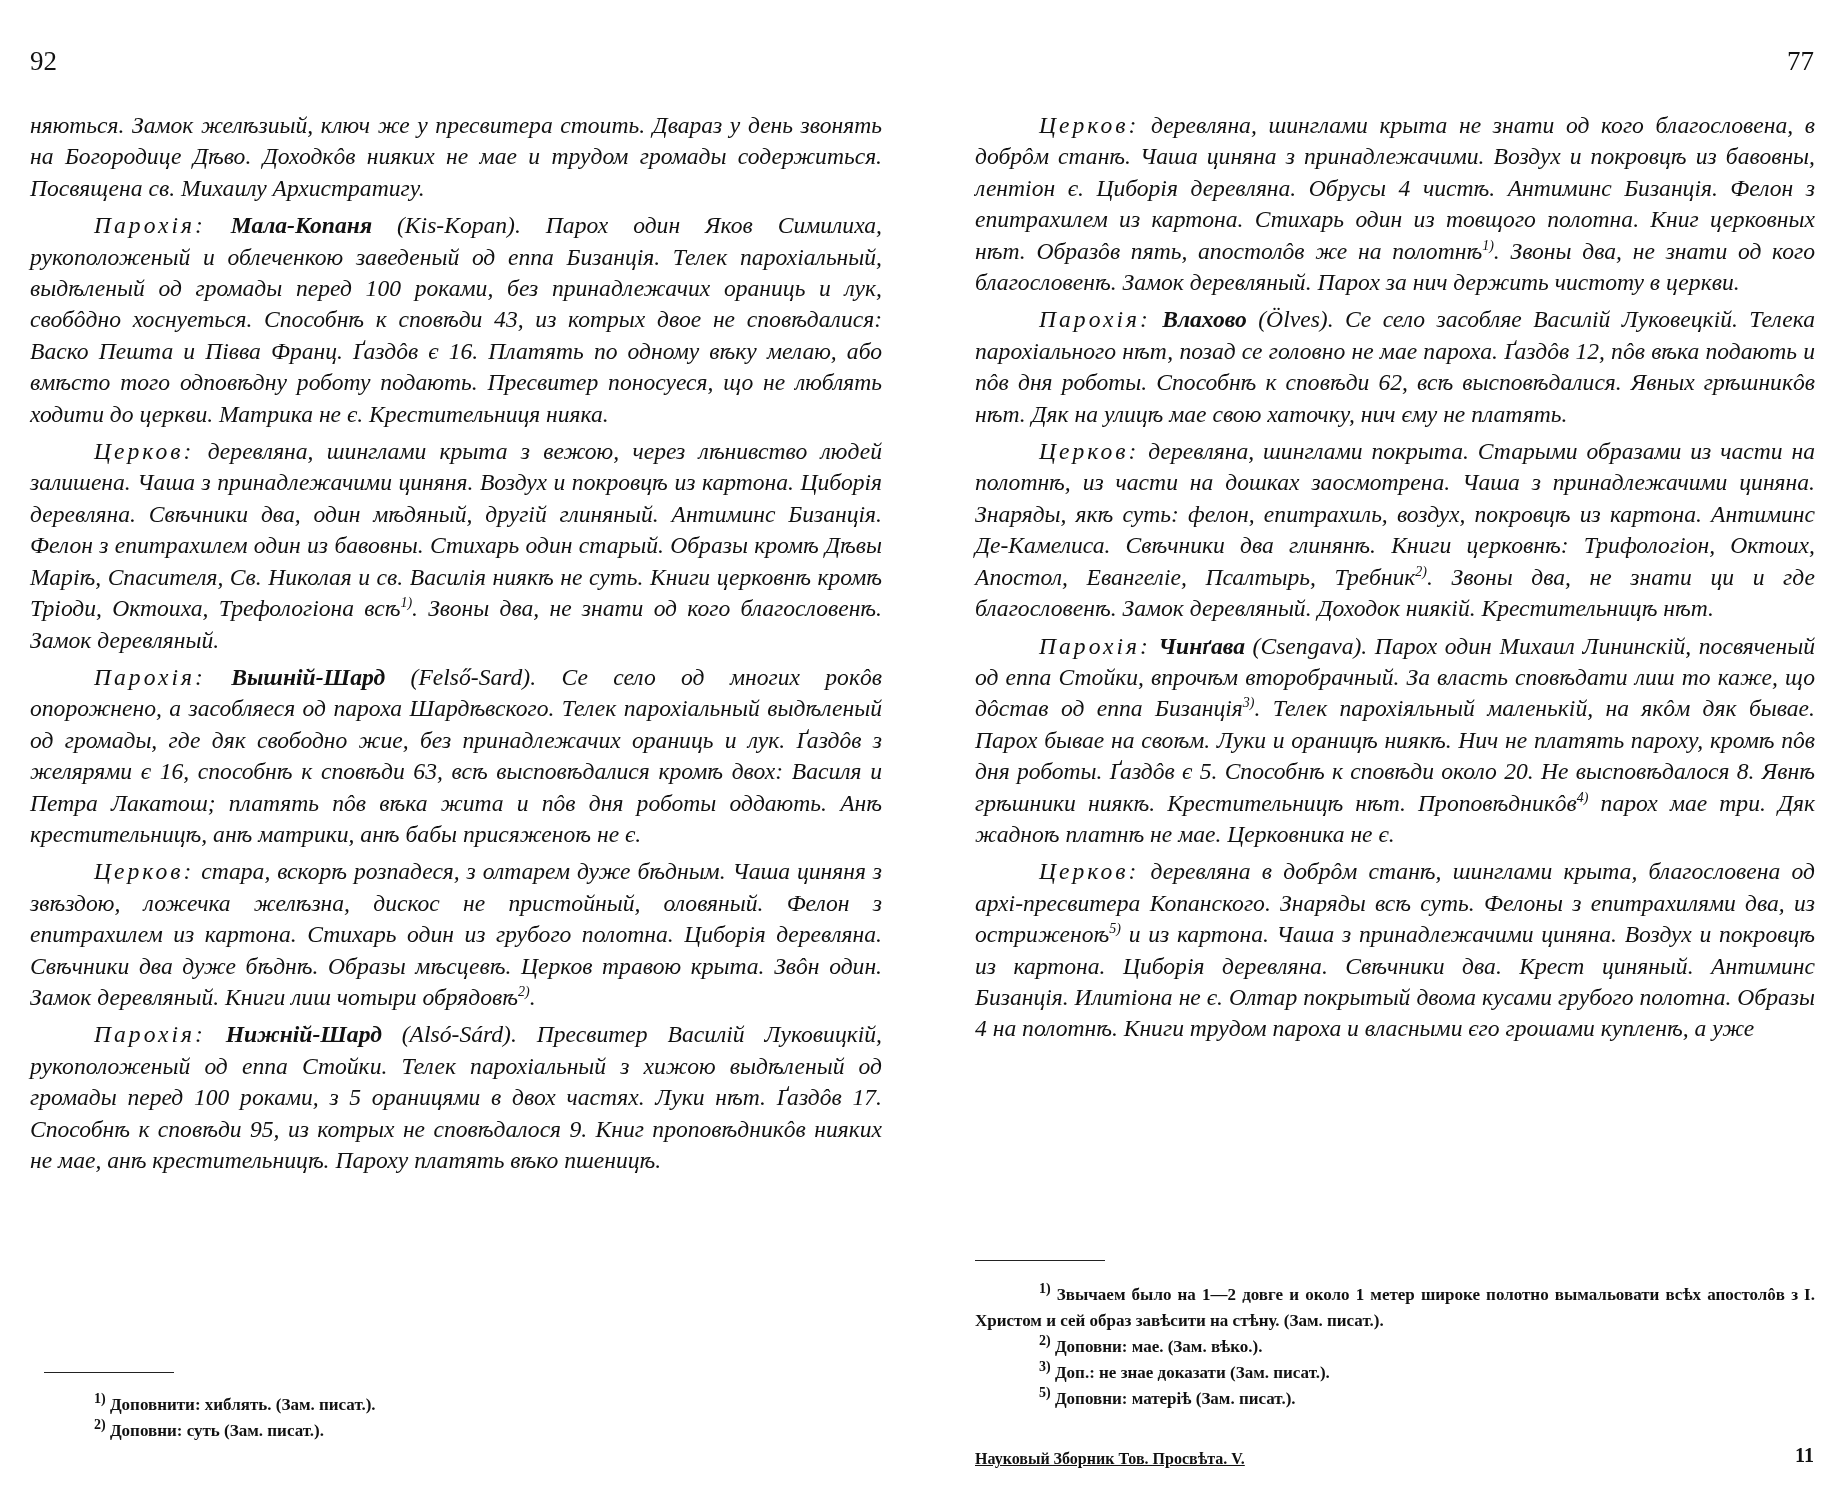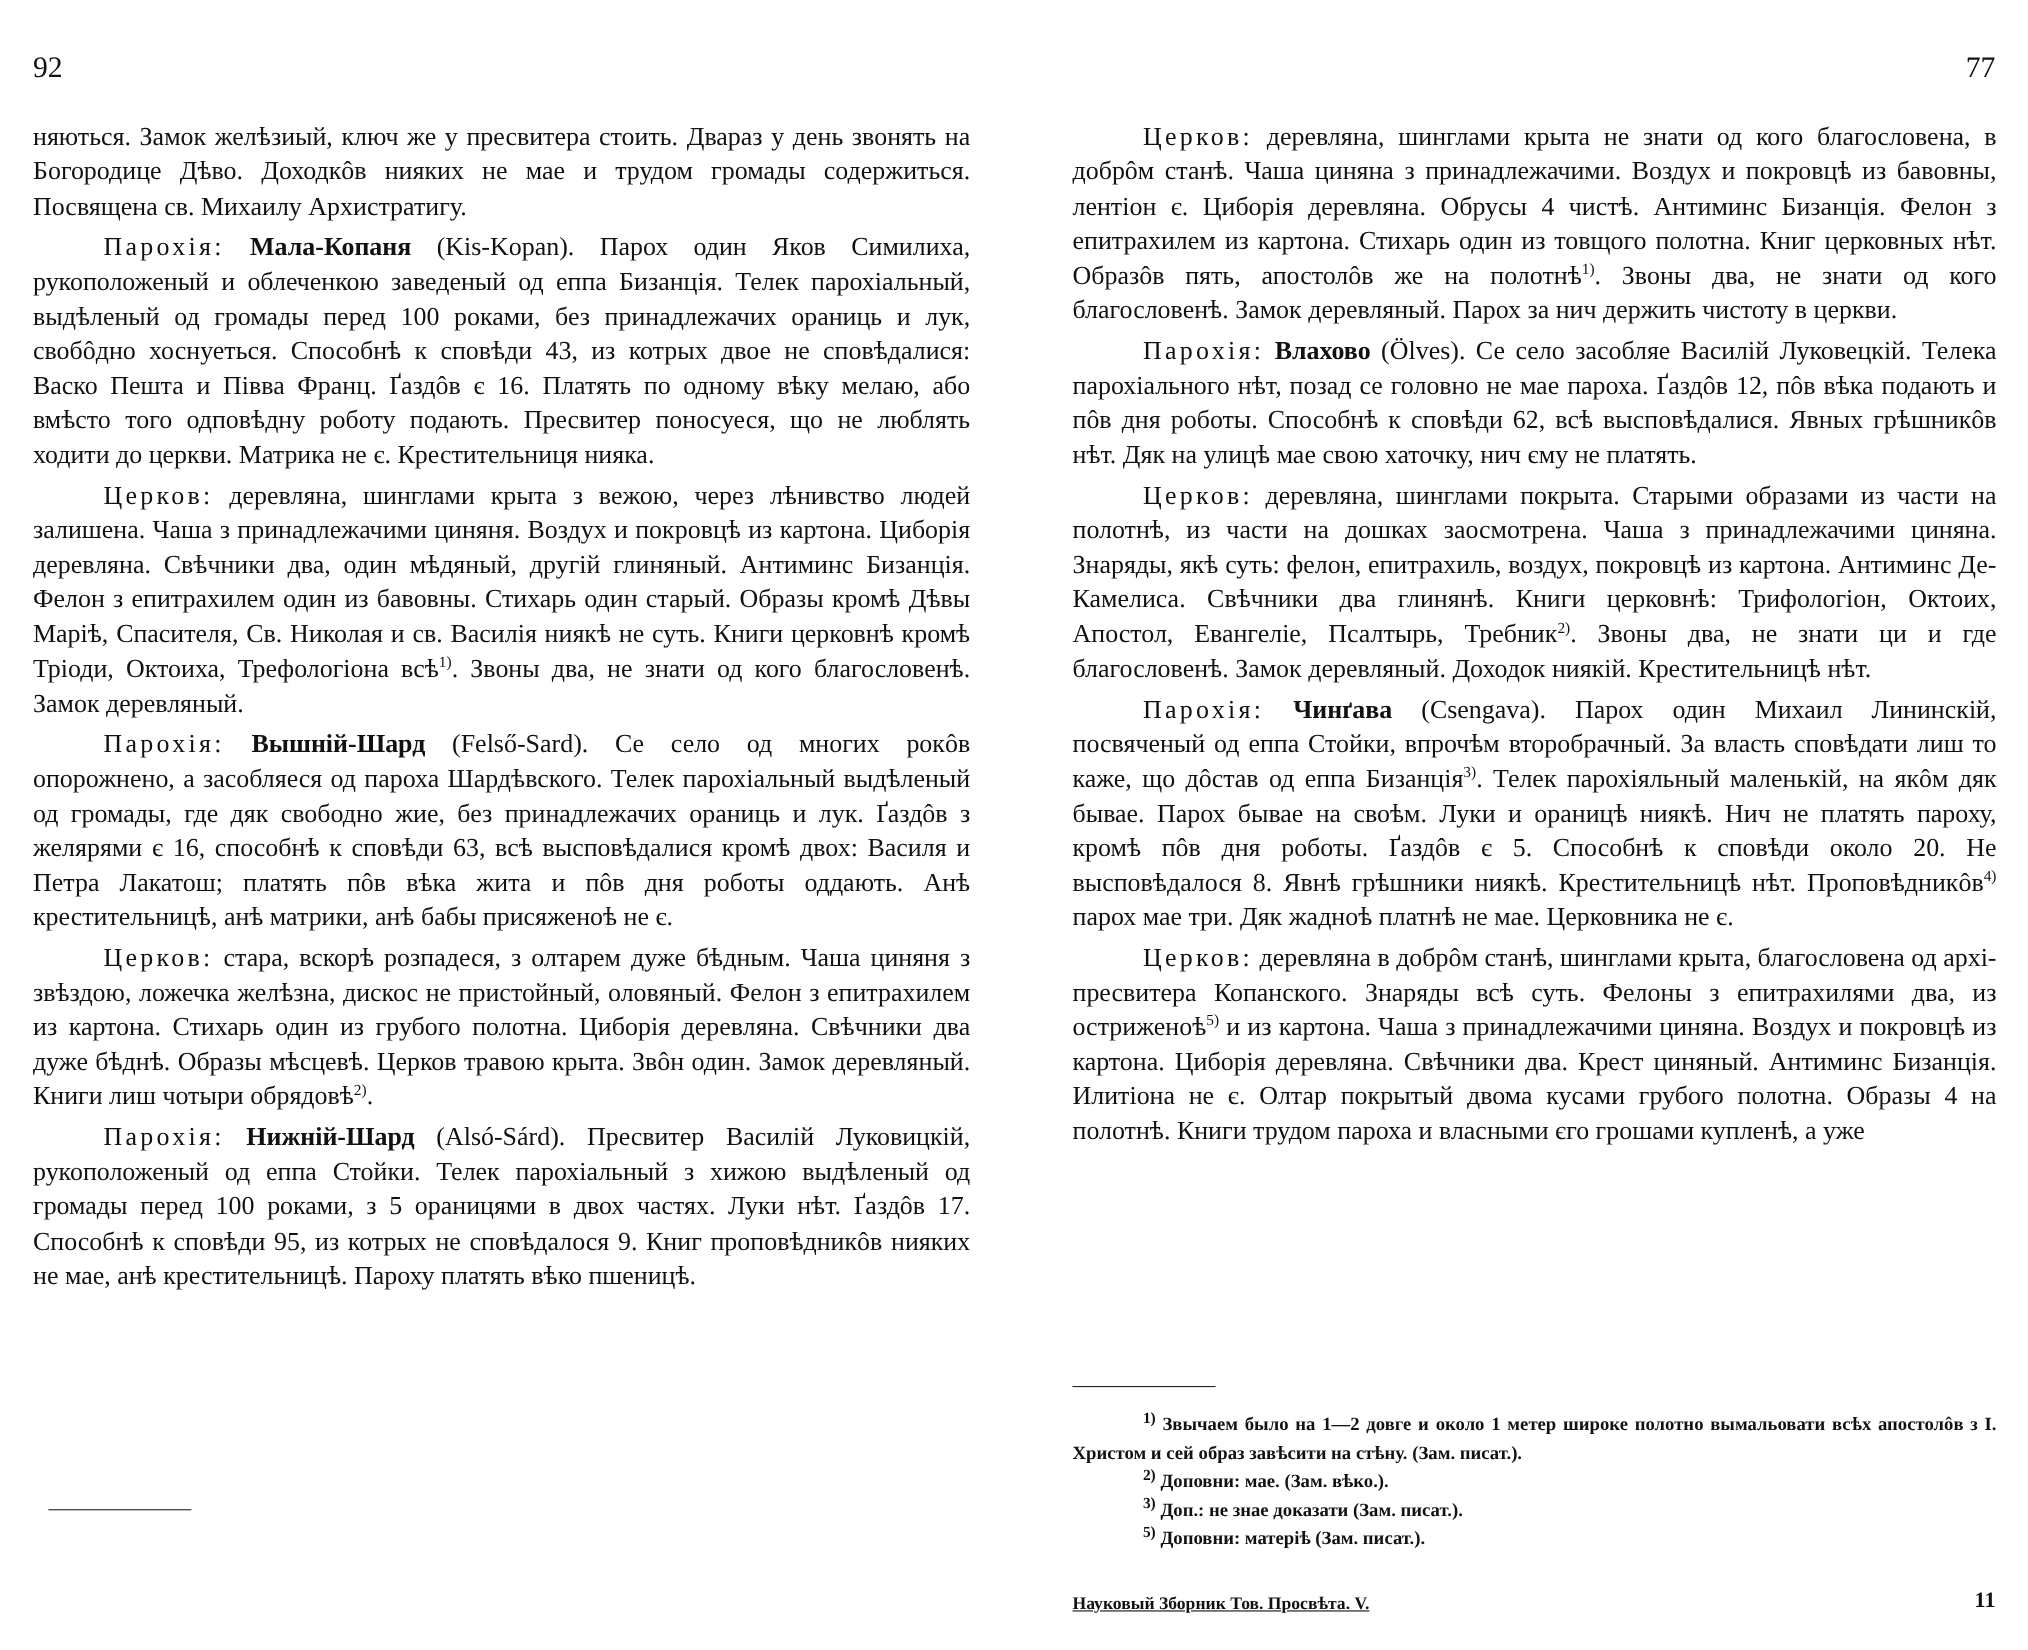--- a/index.html
+++ b/index.html
@@ -7,21 +7,21 @@
          font-family: "Liberation Serif", "DejaVu Serif", serif; color: #111; }
   .page { position: absolute; top: 0; height: 1500px; }
   #left-page { left: 0; width: 922px; }
   #right-page { left: 922px; width: 922px; }
   .page-number { position: absolute; top: 46px; font-size: 27px; }
   #left-page .page-number { left: 30px; }
   #right-page .page-number { right: 30px; }
   .body-text { position: absolute; font-size: 23.6px; line-height: 31.4px; text-align: justify; }
   #left-page .body-text { left: 30px; width: 852px; top: 110px; }
   #right-page .body-text { left: 53px; width: 840px; top: 110px; }
-  .para { margin: 0 0 6px 0; text-indent: 64px; }
+  .para { margin: 0 0 6px 0; text-indent: 64px; font-style: italic; }
   .para.cont { text-indent: 0; }
   .lbl { letter-spacing: 3px; }
   .place { font-weight: bold; }
   sup { font-size: 14px; line-height: 0; }
   .rule { position: absolute; height: 1px; width: 130px; background: #222; }
   #left-page .rule { left: 44px; top: 1372px; }
   #right-page .rule { left: 53px; top: 1260px; }
   .footnotes { position: absolute; font-size: 17px; line-height: 26px; font-weight: bold; }
   #left-page .footnotes { left: 30px; width: 840px; top: 1392px; }
   #right-page .footnotes { left: 53px; width: 840px; top: 1282px; }
@@ -37,20 +37,24 @@
   <div class="page-number">92</div>
   <div class="body-text">
       <p class="para cont"><span>няються. Замок желѣзиый, ключ же у пресвитера стоить. Двараз у день звонять на Богородице Дѣво. Доходкôв нияких не мае и трудом громады содержиться. Посвящена св. Михаилу Архистратигу.</span></p>
       <p class="para"><span class="lbl">Парохія:</span><span> </span><span class="place">Мала-Копаня</span><span> (Kis-Kopan). Парох один Яков Симилиха, рукоположеный и облеченкою заведеный од еппа Бизанція. Телек парохіальный, выдѣленый од громады перед 100 роками, без принадлежачих ораниць и лук, свобôдно хоснуеться. Способнѣ к сповѣди 43, из котрых двое не сповѣдалися: Васко Пешта и Півва Франц. Ґаздôв є 16. Платять по одному вѣку мелаю, або вмѣсто того одповѣдну роботу подають. Пресвитер поносуеся, що не люблять ходити до церкви. Матрика не є. Крестительниця нияка.</span></p>
       <p class="para"><span class="lbl">Церков:</span><span> деревляна, шинглами крыта з вежою, через лѣнивство людей залишена. Чаша з принадлежачими циняня. Воздух и покровцѣ из картона. Циборія деревляна. Свѣчники два, один мѣдяный, другій глиняный. Антиминс Бизанція. Фелон з епитрахилем один из бавовны. Стихарь один старый. Образы кромѣ Дѣвы Марiѣ, Спасителя, Св. Николая и св. Василія ниякѣ не суть. Книги церковнѣ кромѣ Тріоди, Октоиха, Трефологіона всѣ</span><sup>1)</sup><span>. Звоны два, не знати од кого благословенѣ. Замок деревляный.</span></p>
       <p class="para"><span class="lbl">Парохія:</span><span> </span><span class="place">Вышній-Шард</span><span> (Felső-Sard). Се село од многих рокôв опорожнено, а засобляеся од пароха Шардѣвского. Телек парохіальный выдѣленый од громады, где дяк свободно жие, без принадлежачих ораниць и лук. Ґаздôв з желярями є 16, способнѣ к сповѣди 63, всѣ высповѣдалися кромѣ двох: Василя и Петра Лакатош; платять пôв вѣка жита и пôв дня роботы оддають. Анѣ крестительницѣ, анѣ матрики, анѣ бабы присяженоѣ не є.</span></p>
       <p class="para"><span class="lbl">Церков:</span><span> стара, вскорѣ розпадеся, з олтарем дуже бѣдным. Чаша циняня з звѣздою, ложечка желѣзна, дискос не пристойный, оловяный. Фелон з епитрахилем из картона. Стихарь один из грубого полотна. Циборія деревляна. Свѣчники два дуже бѣднѣ. Образы мѣсцевѣ. Церков травою крыта. Звôн один. Замок деревляный. Книги лиш чотыри обрядовѣ</span><sup>2)</sup><span>.</span></p>
       <p class="para"><span class="lbl">Парохія:</span><span> </span><span class="place">Нижній-Шард</span><span> (Alsó-Sárd). Пресвитер Василій Луковицкій, рукоположеный од еппа Стойки. Телек парохіальный з хижою выдѣленый од громады перед 100 роками, з 5 ораницями в двох частях. Луки нѣт. Ґаздôв 17. Способнѣ к сповѣди 95, из котрых не сповѣдалося 9. Книг проповѣдникôв нияких не мае, анѣ крестительницѣ. Пароху платять вѣко пшеницѣ.</span></p>
     </div>
   <div class="rule"></div>
+  <div class="footnotes">
+      <p class="fn"><sup>1)</sup><span> Доповнити: хиблять. (Зам. писат.).</span></p>
+      <p class="fn"><sup>2)</sup><span> Доповни: суть (Зам. писат.).</span></p>
+    </div>
 </div>
 
 <div class="page" id="right-page">
   <div class="page-number">77</div>
   <div class="body-text">
       <p class="para"><span class="lbl">Церков:</span><span> деревляна, шинглами крыта не знати од кого благословена, в добрôм станѣ. Чаша циняна з принадлежачими. Воздух и покровцѣ из бавовны, лентіон є. Циборія деревляна. Обрусы 4 чистѣ. Антиминс Бизанція. Фелон з епитрахилем из картона. Стихарь один из товщого полотна. Книг церковных нѣт. Образôв пять, апостолôв же на полотнѣ</span><sup>1)</sup><span>. Звоны два, не знати од кого благословенѣ. Замок деревляный. Парох за нич держить чистоту в церкви.</span></p>
       <p class="para"><span class="lbl">Парохія:</span><span> </span><span class="place">Влахово</span><span> (Ölves). Се село засобляе Василій Луковецкій. Телека парохіального нѣт, позад се головно не мае пароха. Ґаздôв 12, пôв вѣка подають и пôв дня роботы. Способнѣ к сповѣди 62, всѣ высповѣдалися. Явных грѣшникôв нѣт. Дяк на улицѣ мае свою хаточку, нич єму не платять.</span></p>
       <p class="para"><span class="lbl">Церков:</span><span> деревляна, шинглами покрыта. Старыми образами из части на полотнѣ, из части на дошках заосмотрена. Чаша з принадлежачими циняна. Знаряды, якѣ суть: фелон, епитрахиль, воздух, покровцѣ из картона. Антиминс Де-Камелиса. Свѣчники два глинянѣ. Книги церковнѣ: Трифологіон, Октоих, Апостол, Евангеліе, Псалтырь, Требник</span><sup>2)</sup><span>. Звоны два, не знати ци и где благословенѣ. Замок деревляный. Доходок ниякій. Крестительницѣ нѣт.</span></p>
       <p class="para"><span class="lbl">Парохія:</span><span> </span><span class="place">Чинґава</span><span> (Csengava). Парох один Михаил Лининскій, посвяченый од еппа Стойки, впрочѣм второбрачный. За власть сповѣдати лиш то каже, що дôстав од еппа Бизанція</span><sup>3)</sup><span>. Телек парохіяльный маленькій, на якôм дяк бывае. Парох бывае на своѣм. Луки и ораницѣ ниякѣ. Нич не платять пароху, кромѣ пôв дня роботы. Ґаздôв є 5. Способнѣ к сповѣди около 20. Не высповѣдалося 8. Явнѣ грѣшники ниякѣ. Крестительницѣ нѣт. Проповѣдникôв</span><sup>4)</sup><span> парох мае три. Дяк жадноѣ платнѣ не мае. Церковника не є.</span></p>
       <p class="para"><span class="lbl">Церков:</span><span> деревляна в добрôм станѣ, шинглами крыта, благословена од архі-пресвитера Копанского. Знаряды всѣ суть. Фелоны з епитрахилями два, из остриженоѣ</span><sup>5)</sup><span> и из картона. Чаша з принадлежачими циняна. Воздух и покровцѣ из картона. Циборія деревляна. Свѣчники два. Крест циняный. Антиминс Бизанція. Илитіона не є. Олтар покрытый двома кусами грубого полотна. Образы 4 на полотнѣ. Книги трудом пароха и власными єго грошами купленѣ, а уже</span></p>

